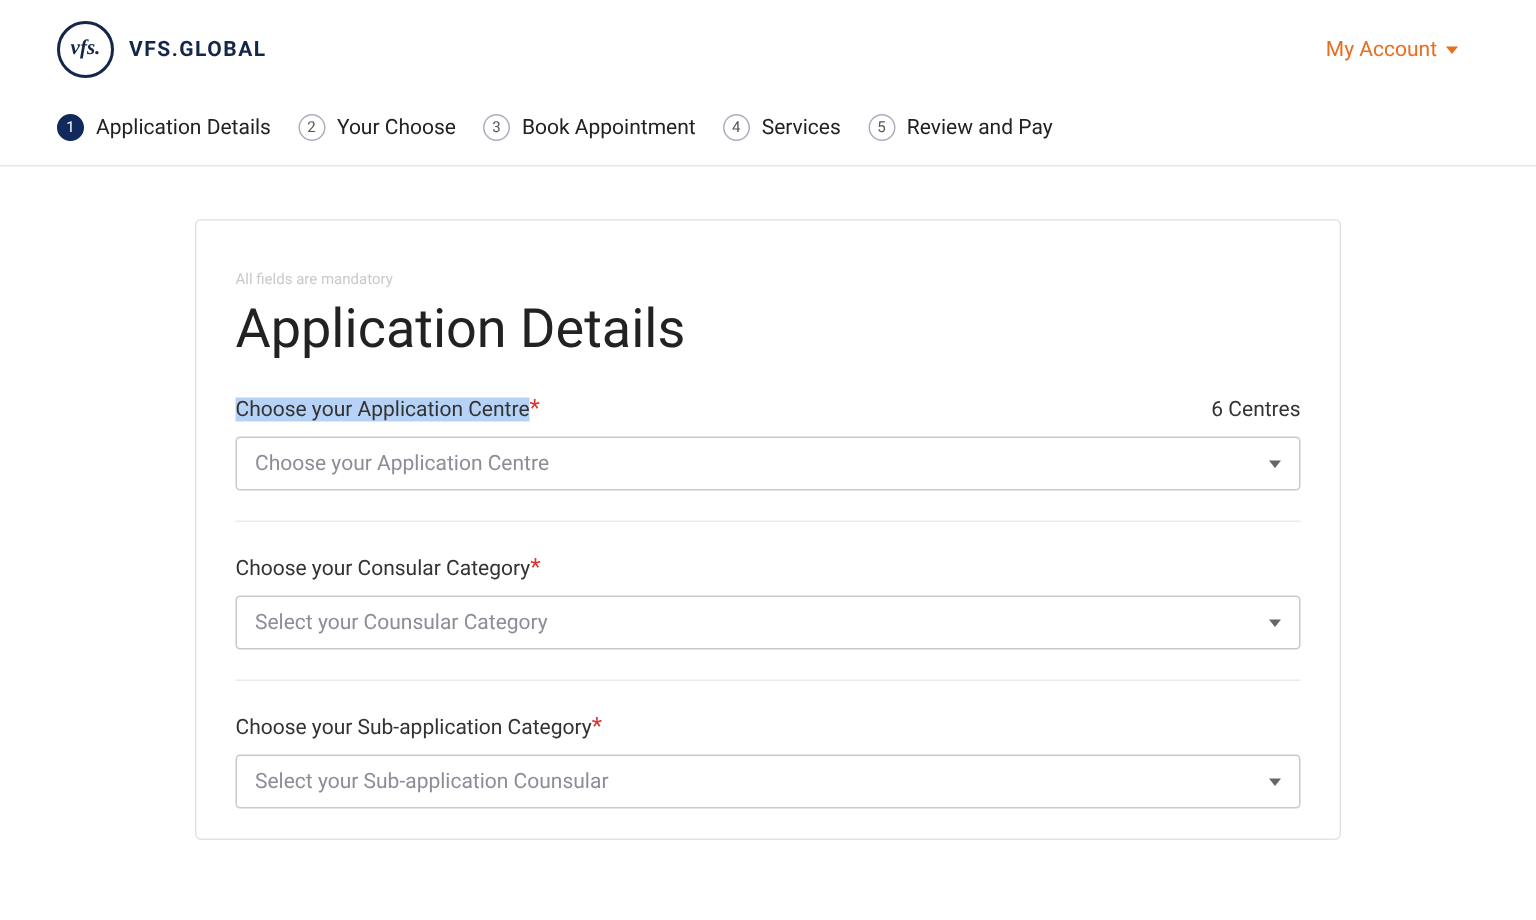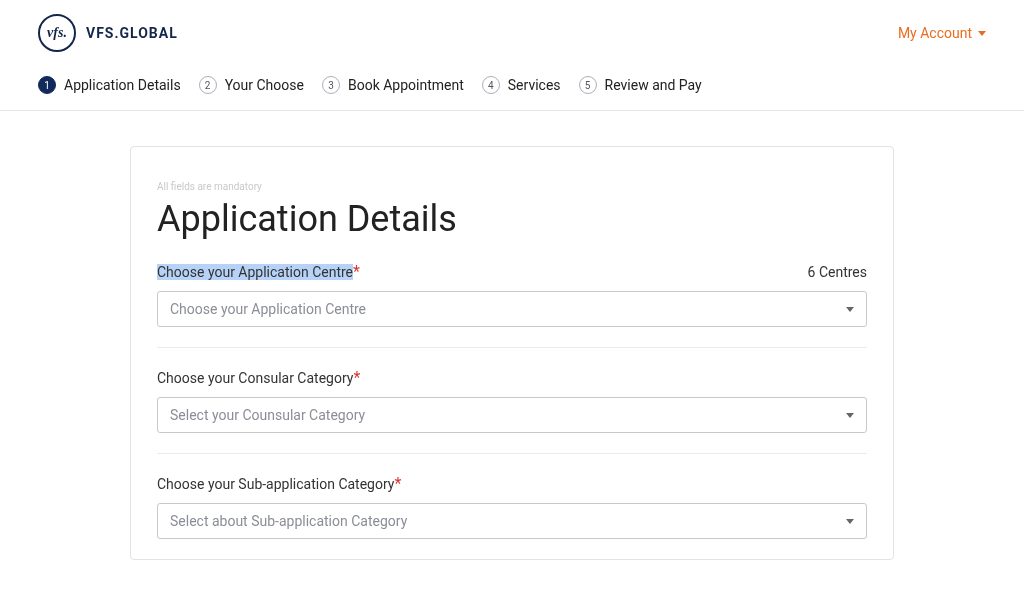--- a/index.html
+++ b/index.html
@@ -12,21 +12,21 @@
       background: #fff;
       color: #333;
       width: 1024px;
       height: 613px;
       overflow: hidden;
     }
     .header {
       display: flex;
       align-items: center;
       justify-content: space-between;
-      padding: 14px 38px 14px 38px;
+      padding: 14px 52px 14px 38px;
     }
     .logo-group {
       display: flex;
       align-items: center;
       gap: 10px;
     }
     .logo-circle {
       width: 38px;
       height: 38px;
       border: 2px solid #14274a;
@@ -240,19 +240,19 @@
       </div>
     </div>
 
     <div class="field-group" style="border-bottom:none;margin-bottom:0;padding-bottom:0;text-align:center;">
       <div class="field-header">
         <div>
           <span class="field-label">Choose your Sub-application Category</span><span class="asterisk">*</span>
         </div>
       </div>
       <div class="select-box">
-        <span class="select-placeholder">Select about Sub-application Category</span>
+        <span class="select-placeholder">Select your Sub-application Counsular</span>
         <span class="select-caret"></span>
       </div>
     </div>
 
   </div>
 </div>
 
 </body></html>

